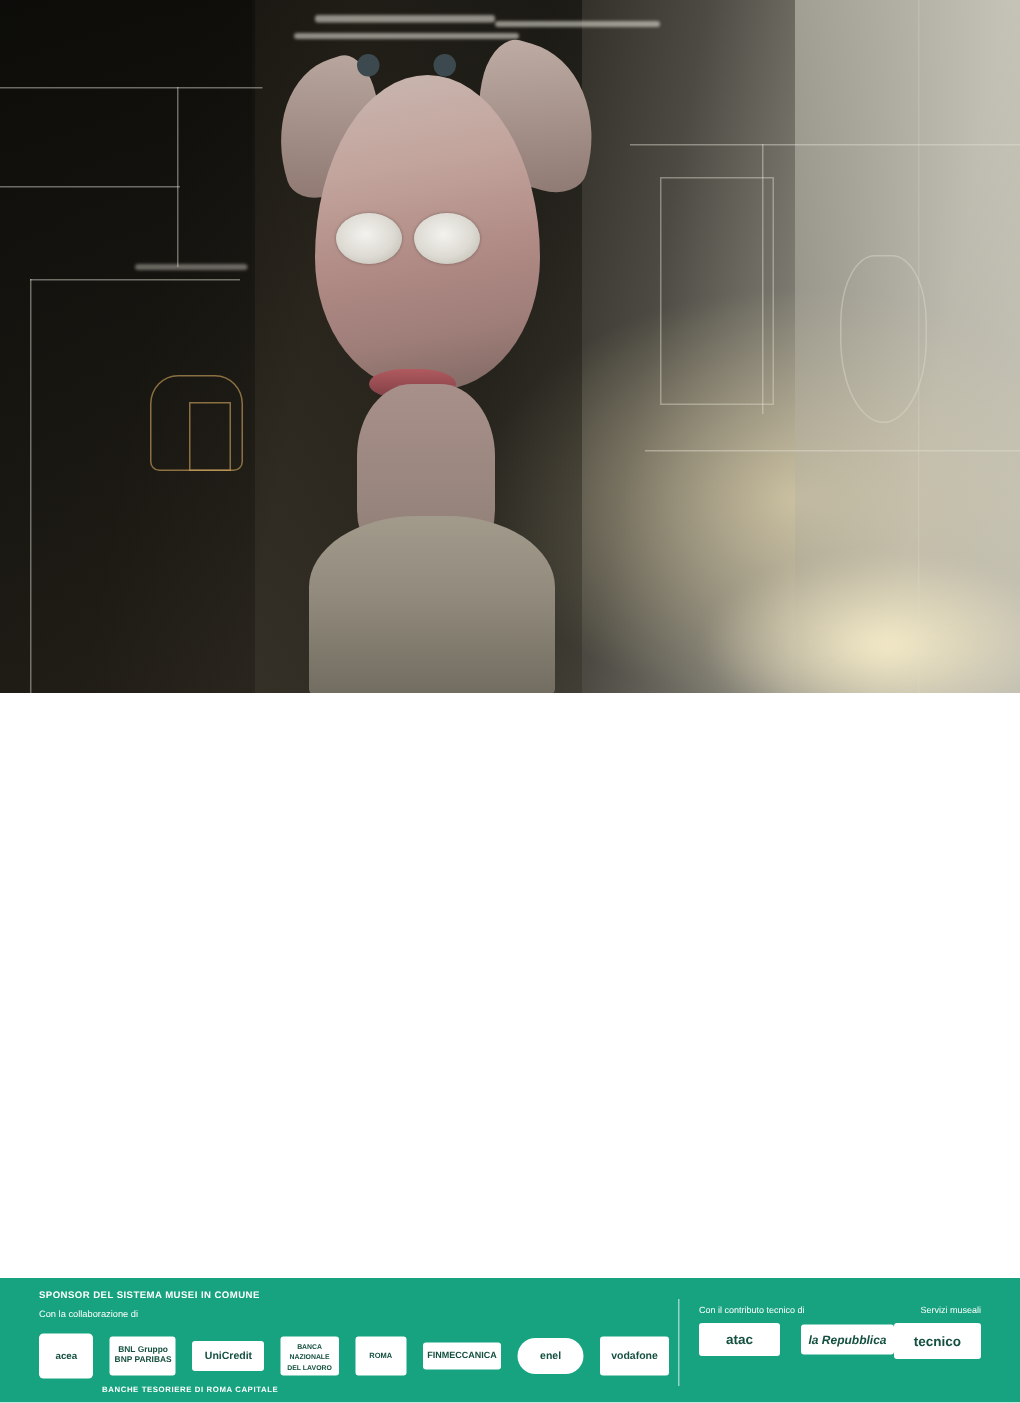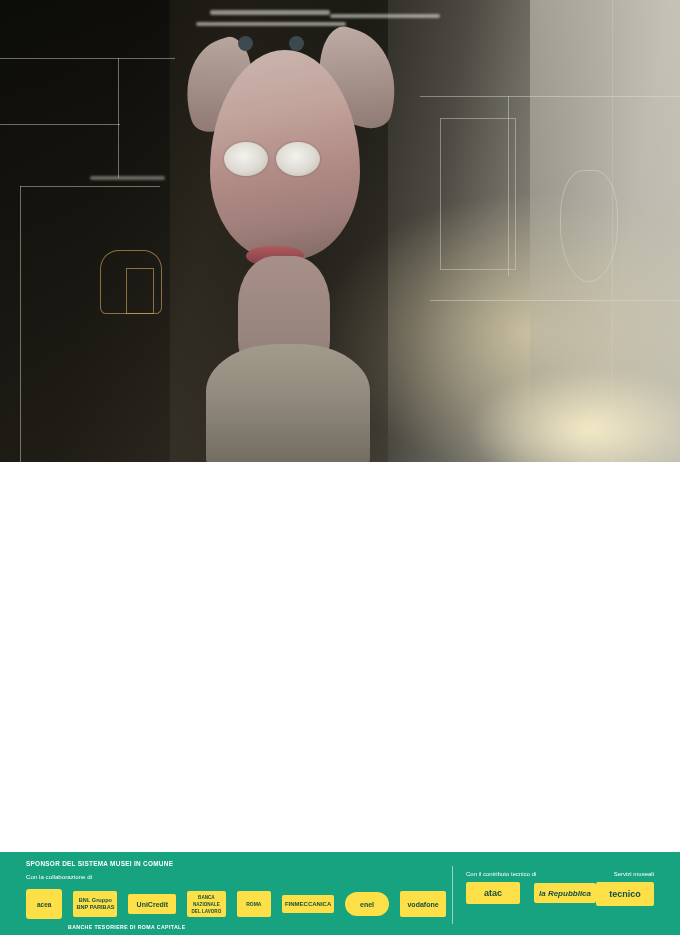--- a/index.html
+++ b/index.html
@@ -186,21 +186,21 @@
     width: 1px; height: 58px;
     background: rgba(255,255,255,0.55);
   }
   .sponsor-row {
     position: absolute;
     left: 26px; top: 32px;
     width: 420px; height: 40px;
     display: flex; align-items: center; gap: 11px;
   }
   .sp {
-    background: #fde047;
+    background: #ffffff;
     color: #17735c;
     border-radius: 2px;
     display: flex; align-items: center; justify-content: center;
     font-size: 6px; font-weight: bold; text-align: center;
     padding: 2px 3px;
     box-sizing: border-box;
     line-height: 7px;
     color: #14503f;
   }
   .sp.acea { width: 38px; height: 30px; border-radius: 3px; font-size: 6.5px; }

